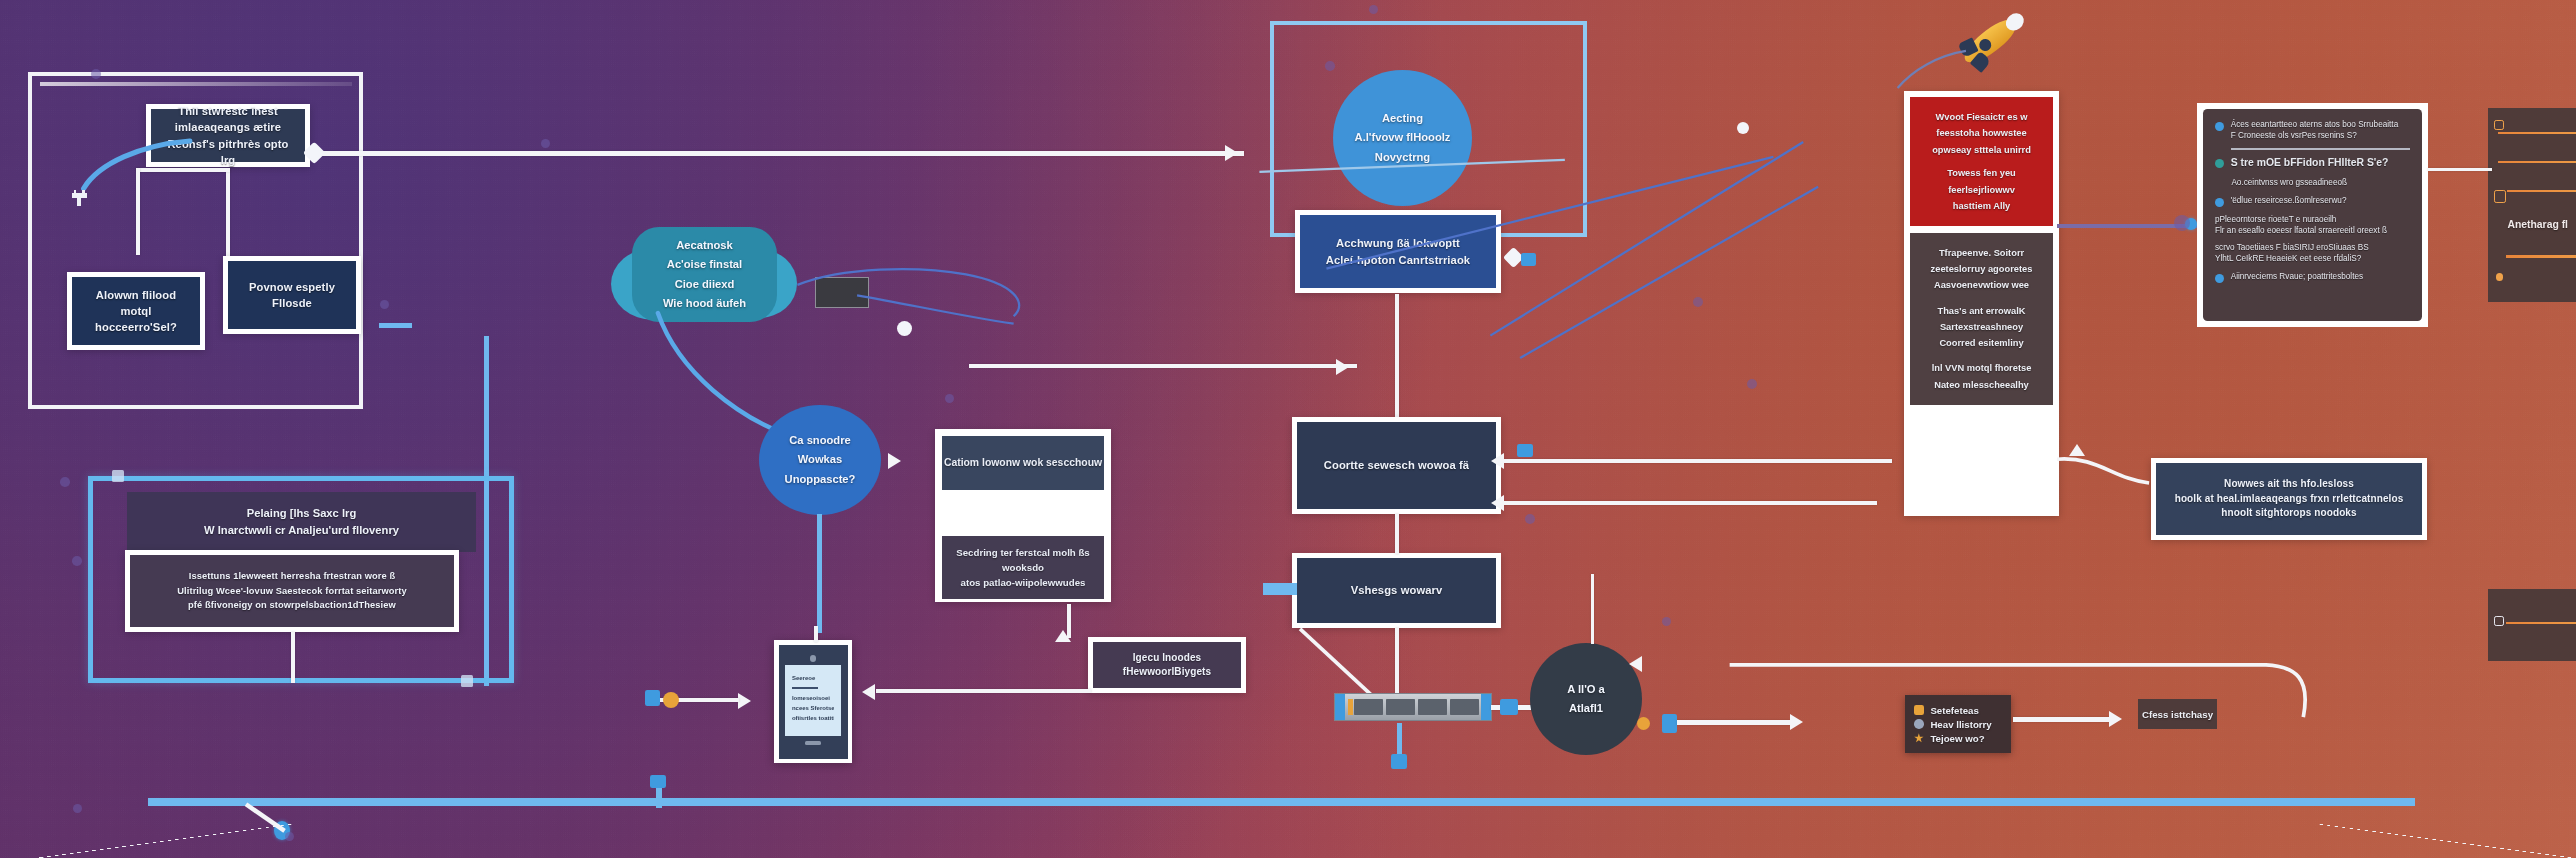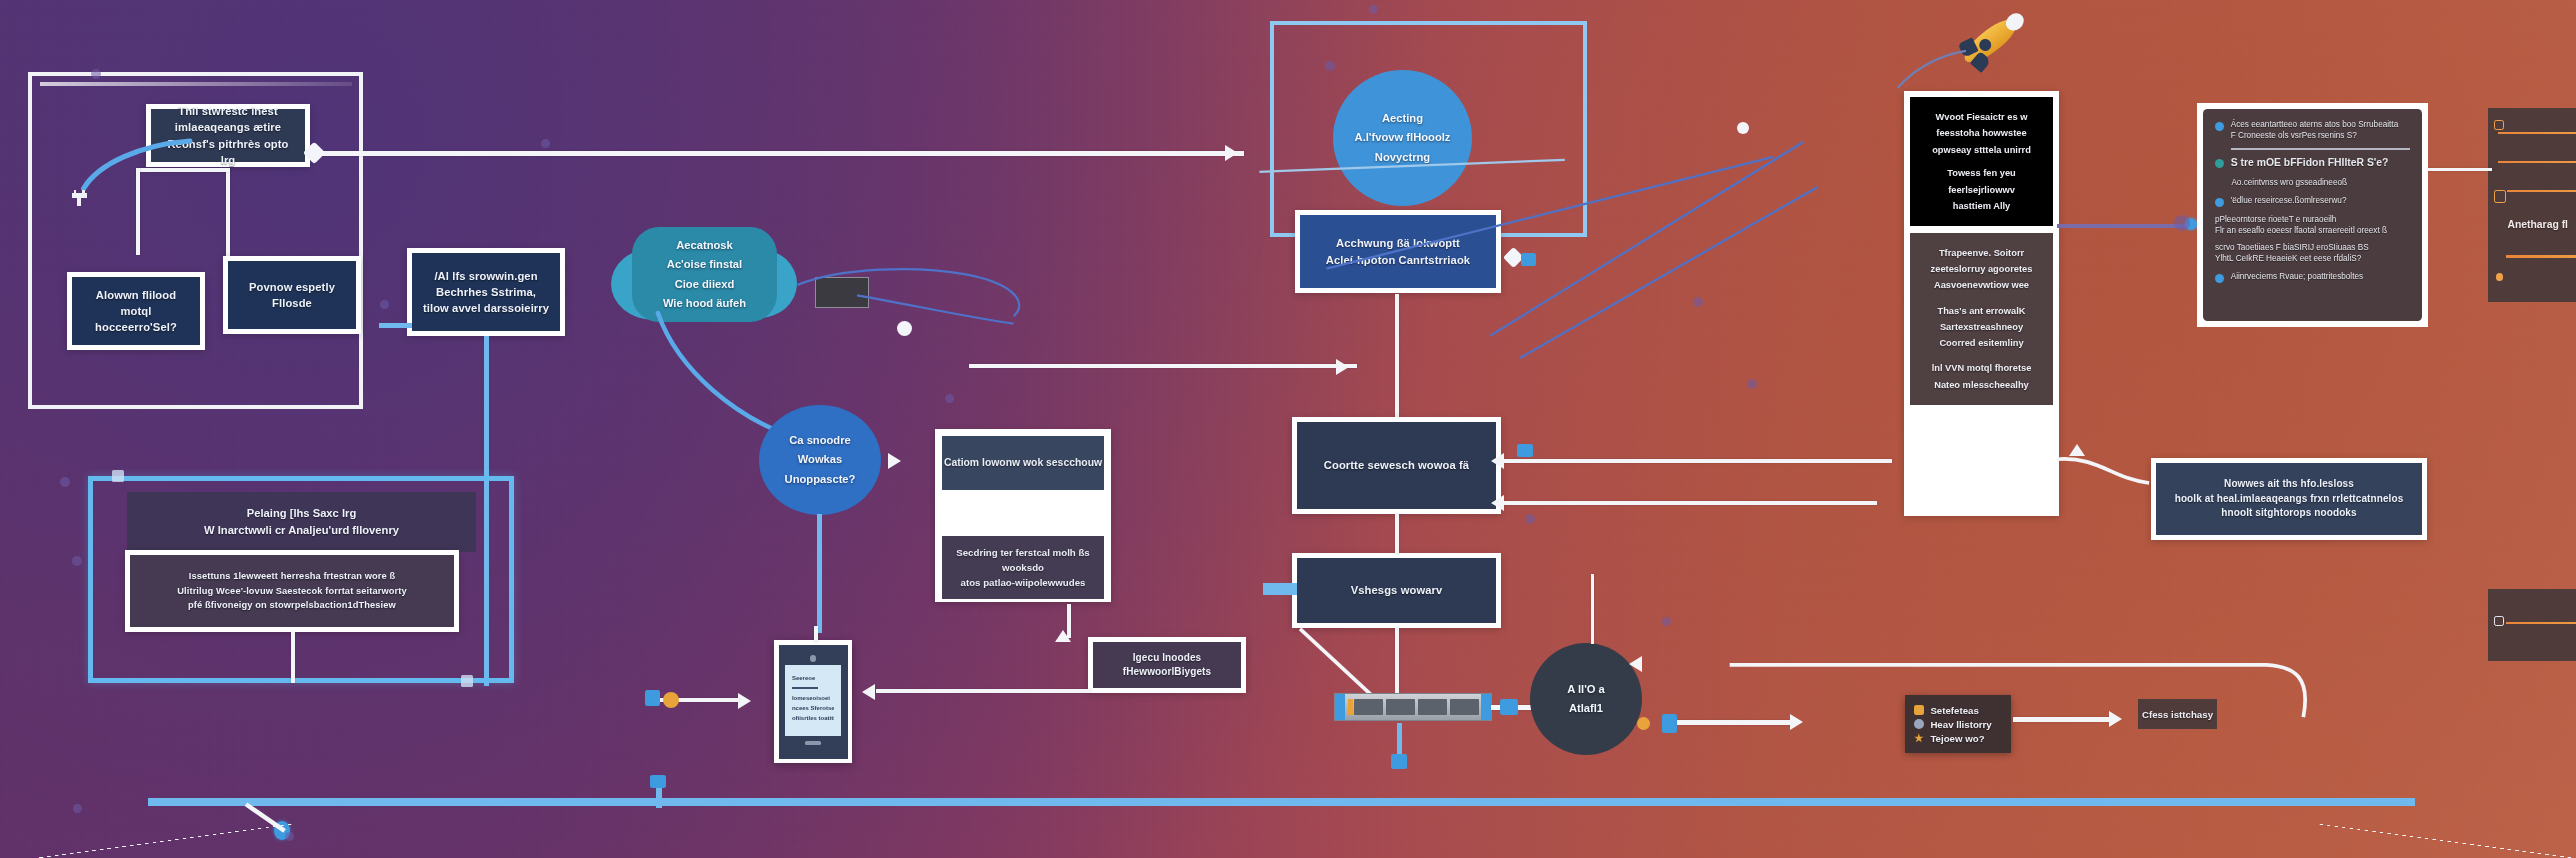--- a/index.html
+++ b/index.html
@@ -163,27 +163,20 @@
       <span>hocceerro'Sel?</span>
     </div>
   </div>
   <div class="abs card" style="left:223px;top:256px;width:138px;height:78px;">
     <div class="inner fill-navy">
       <span>Povnow espetly</span>
       <span>Fllosde</span>
     </div>
   </div>
 
-  <div class="abs card" style="left:407px;top:248px;width:158px;height:88px;">
-    <div class="inner fill-navy">
-      <span>/Al lfs srowwin.gen</span>
-      <span>Bechrhes Sstrima,</span>
-      <span>tilow avvel darssoieirry</span>
-    </div>
-  </div>
   <div class="abs ln-blue" style="left:379px;top:323px;width:33px;height:4.5px;"></div>
   <div class="abs ln-blue" style="left:484px;top:336px;width:4.5px;height:350px;"></div>
 
   <div class="abs ln" style="left:321px;top:151px;width:923px;height:4.5px;"></div>
   <div class="abs arrow-r" style="left:1225px;top:145px;"></div>
   <div class="abs dot-white dot" style="left:306px;top:145px;width:16.4px;height:16.4px;border-radius:3px;transform:rotate(45deg);"></div>
 
   <div class="abs group-blue" style="left:88px;top:476px;width:426px;height:207px;"></div>
 
   <div class="abs" style="left:127px;top:492px;width:349px;height:60px;background:#3f3557;">
@@ -350,21 +343,21 @@
       <div class="phome"></div>
     </div>
   </div>
   <div class="abs ln" style="left:814px;top:626px;width:3.7px;height:16.4px;"></div>
   <div class="abs arrow-r" style="left:738px;top:693px;"></div>
   <div class="abs ln" style="left:656px;top:698px;width:83px;height:3.7px;"></div>
   <div class="abs dot dot-orange" style="left:663px;top:692px;width:16.4px;height:16.4px;"></div>
   <div class="abs sq-blue" style="left:645px;top:690px;width:15px;height:16.4px;"></div>
 
   <div class="abs card" style="left:1904px;top:91px;width:155px;height:425px;padding:6px;">
-    <div style="background:#000000;padding:12px 8px;color:#eceef4;font-size:9.3px;line-height:1.75;font-weight:600;text-align:center;text-shadow:0 0.7px 1.5px rgba(0,0,0,.5);">
+    <div style="background:#b91c1c;padding:12px 8px;color:#eceef4;font-size:9.3px;line-height:1.75;font-weight:600;text-align:center;text-shadow:0 0.7px 1.5px rgba(0,0,0,.5);">
       <div>Wvoot Fiesaictr es w</div>
       <div>feesstoha howwstee</div>
       <div>opwseay stttela unirrd</div>
       <div style="height:7.5px"></div>
       <div>Towess fen yeu</div>
       <div>feerlsejrliowwv</div>
       <div>hasttiem Ally</div>
     </div>
     <div style="height:6.7px"></div>
     <div style="background:#4f4042;padding:12px 9px;color:#eceef4;font-size:9.3px;line-height:1.75;font-weight:600;text-align:center;text-shadow:0 0.7px 1.5px rgba(0,0,0,.5);">

